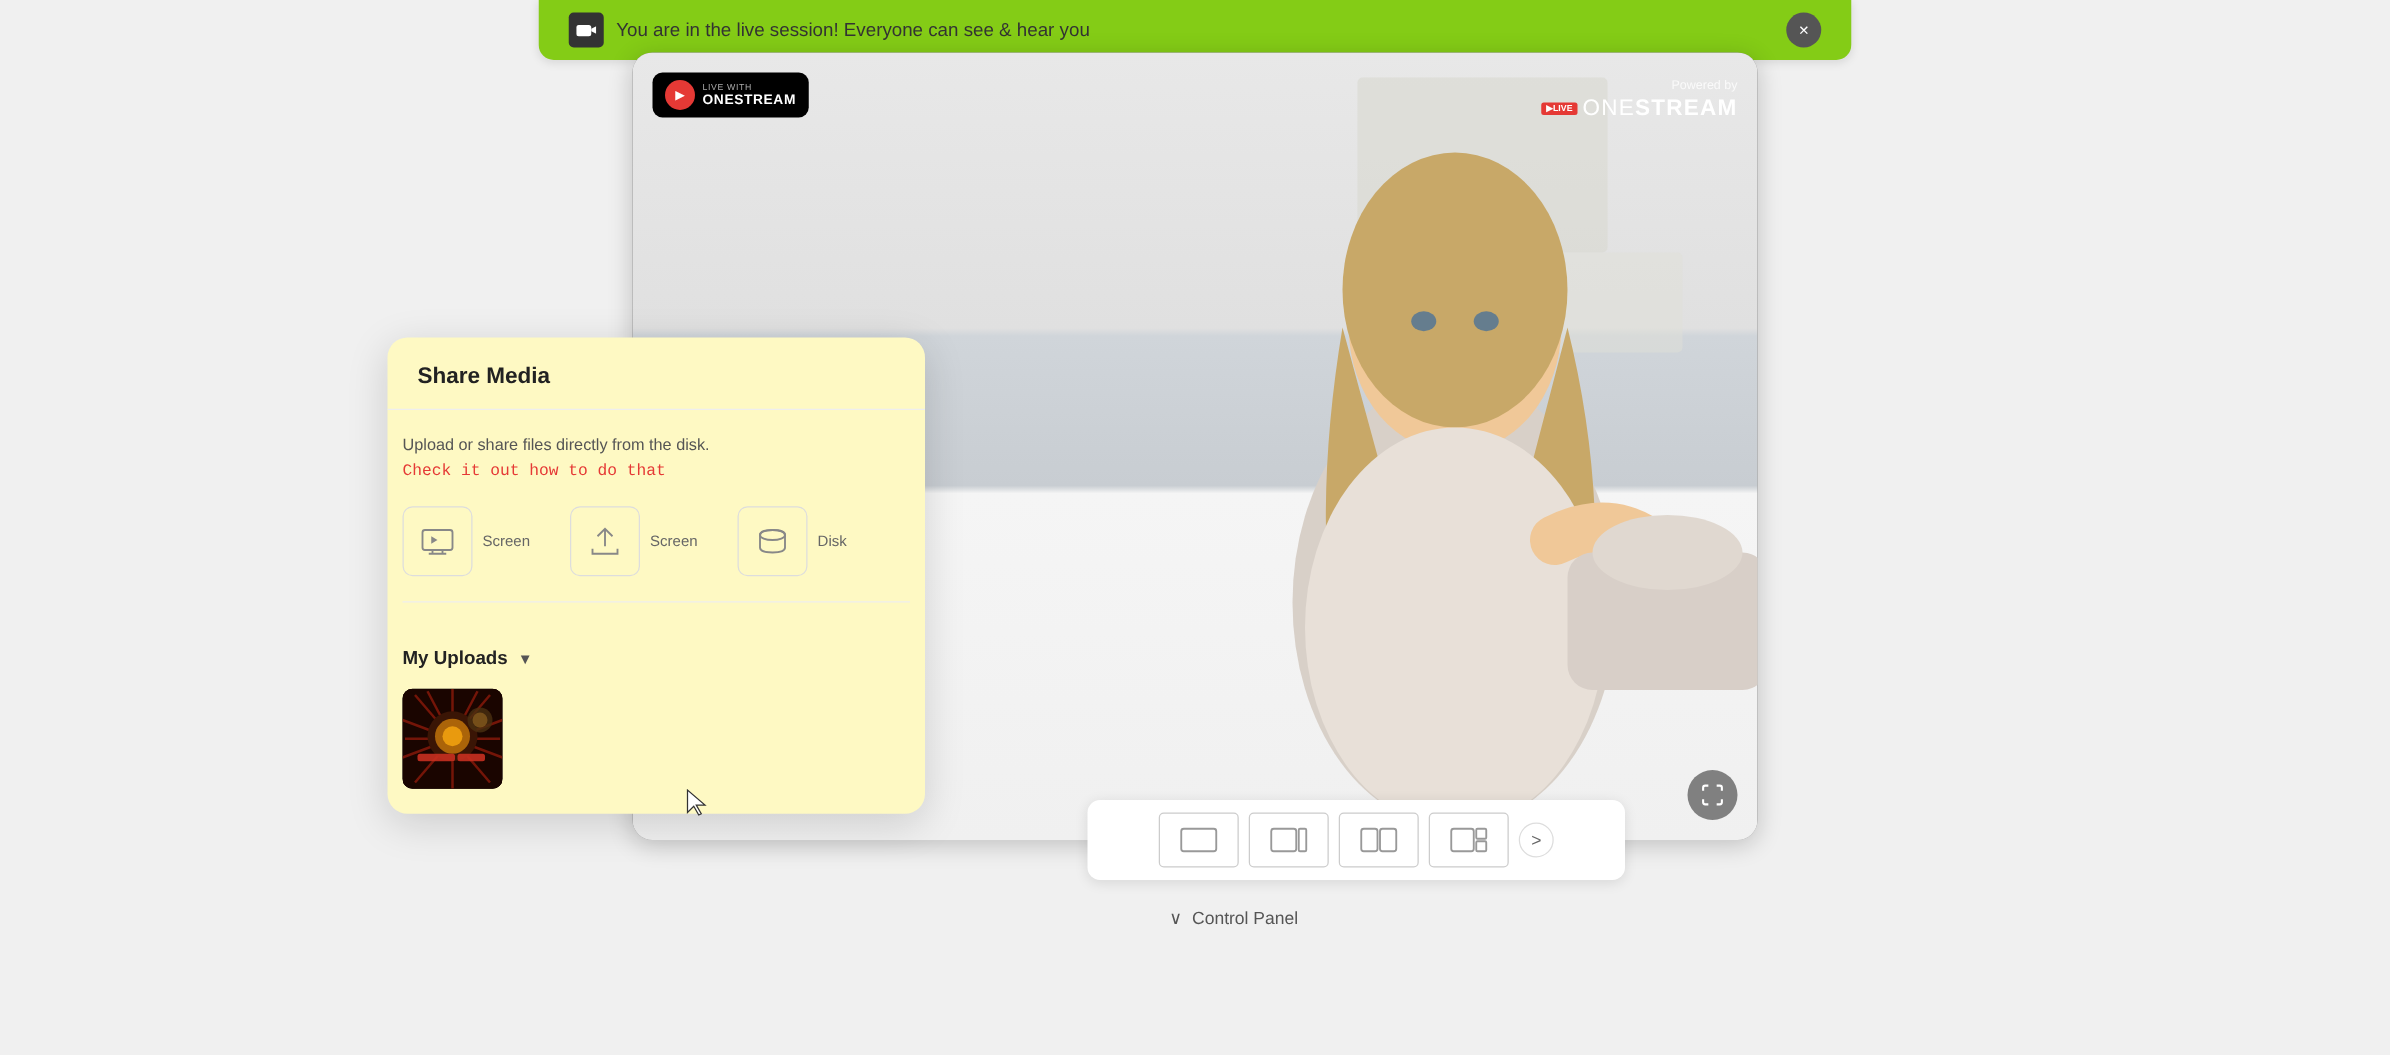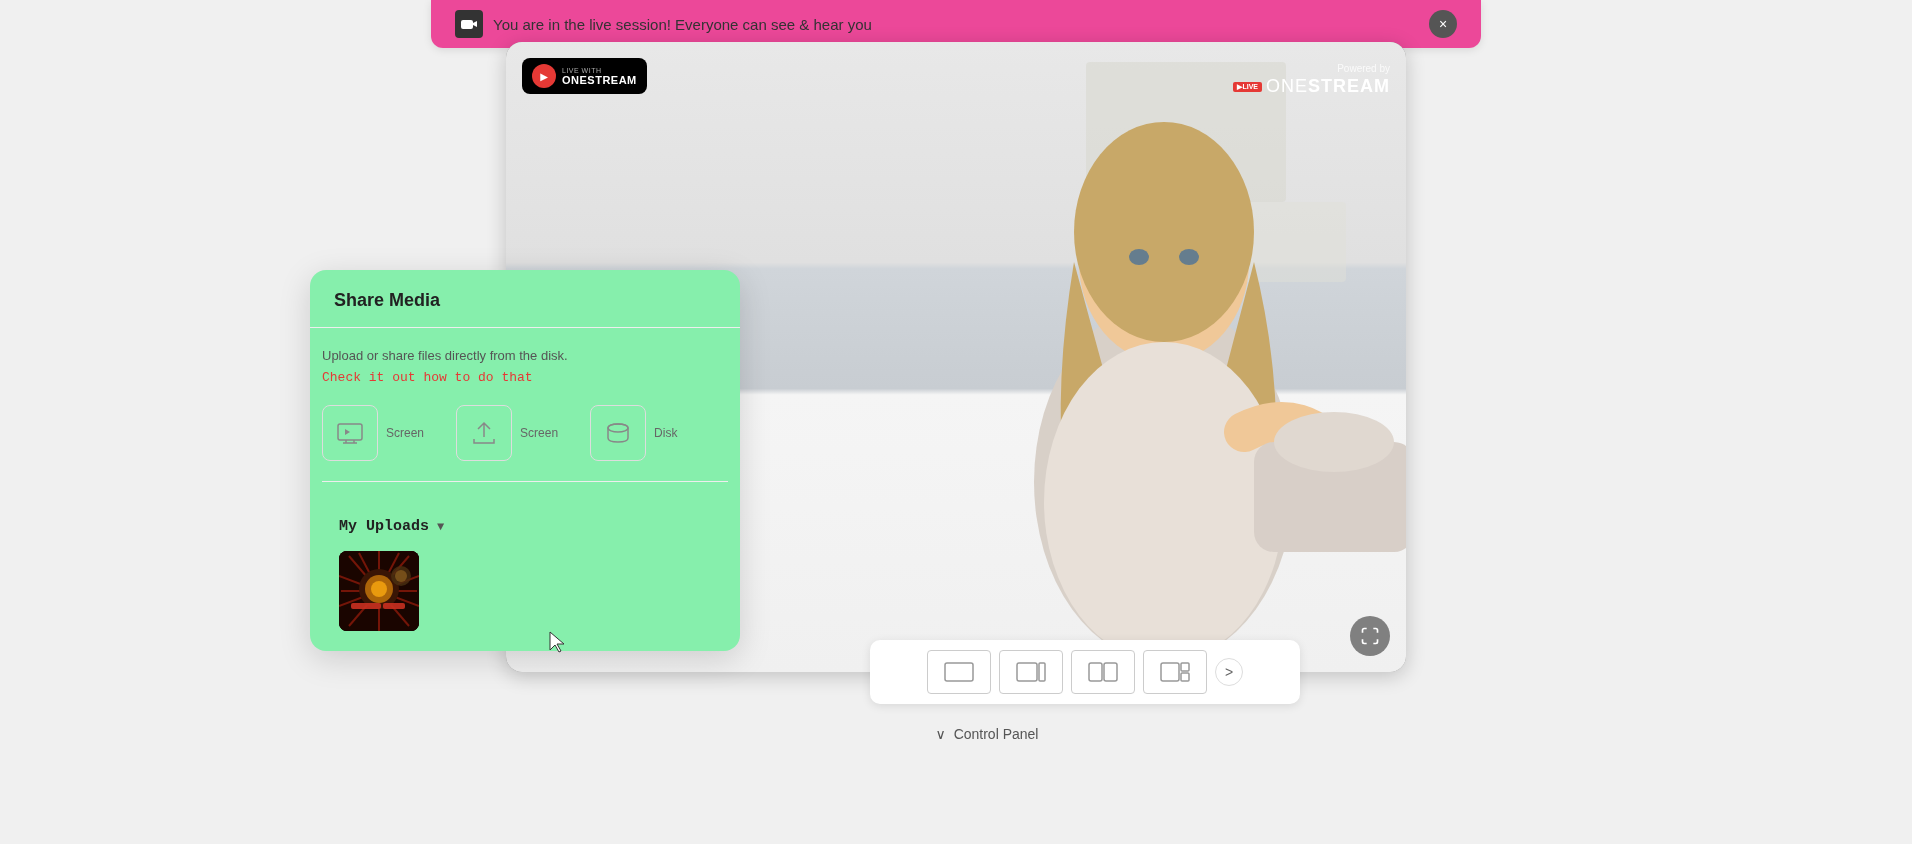--- a/index.html
+++ b/index.html
@@ -12,21 +12,21 @@
       position: relative;
     }
 
     
     .notification-bar {
       position: absolute;
       top: 0;
       left: 50%;
       transform: translateX(-50%);
       width: 1050px;
-      background: #ec4899;
+      background: #84cc16;
       border-radius: 0 0 12px 12px;
       padding: 10px 24px;
       display: flex;
       align-items: center;
       justify-content: space-between;
       box-shadow: 0 2px 8px rgba(0,0,0,0.1);
     }
     .notification-left {
       display: flex;
       align-items: center;
@@ -250,21 +250,21 @@
       color: #555;
       font-size: 14px;
     }
 
     
     .share-media-panel {
       position: absolute;
       top: 270px;
       left: 310px;
       width: 430px;
-      background: #86efac;
+      background: #fef9c3;
       border-radius: 16px;
       box-shadow: 0 8px 32px rgba(0,0,0,0.15);
       z-index: 100;
       overflow: hidden;
     }
     .panel-header {
       padding: 20px 24px 16px;
       border-bottom: 1px solid #eee;
     }
     .panel-title {
@@ -317,22 +317,21 @@
       stroke: #888;
       fill: none;
       stroke-width: 1.5;
     }
     .share-option-label {
       font-size: 12px;
       color: #666;
     }
 
     .my-uploads-section {
-      padding: 16px 29px 20px;
-      font-family: Liberation Mono, monospace;
+      padding: 16px 12px 20px;
     }
     .my-uploads-header {
       display: flex;
       align-items: center;
       gap: 8px;
       margin-bottom: 16px;
       cursor: pointer;
     }
     .my-uploads-title {
       font-size: 15px;

